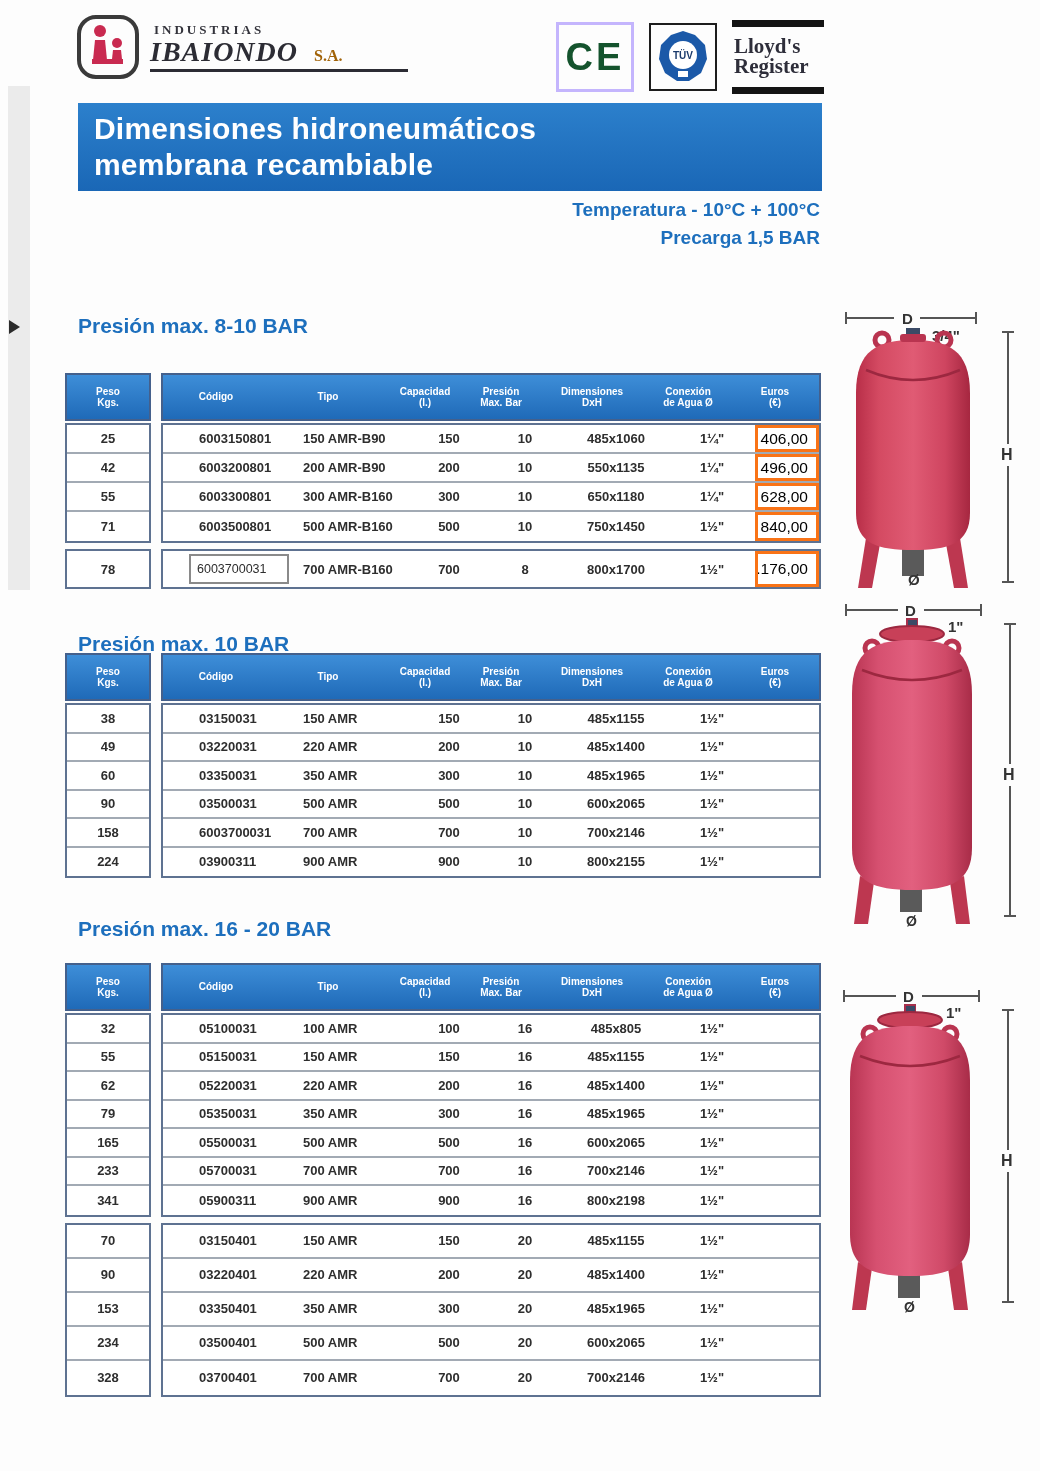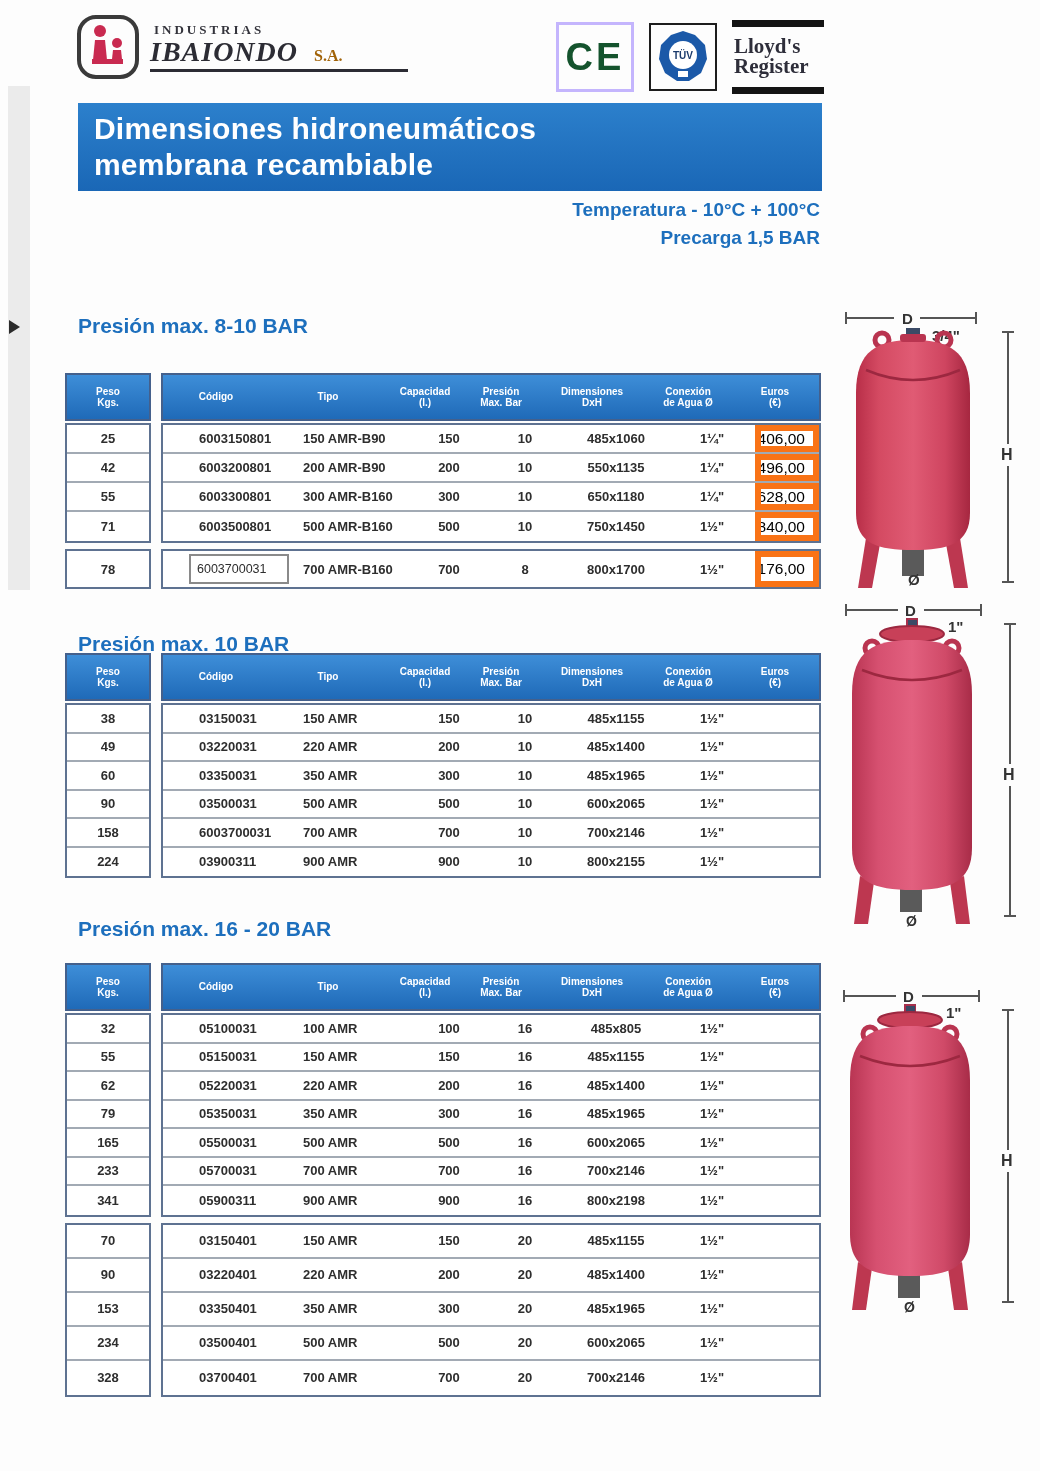--- a/index.html
+++ b/index.html
@@ -61,21 +61,21 @@
   .trow{display:grid;border-bottom:2px solid #a2aab4;box-sizing:border-box;}
   .trow:last-child{border-bottom:none;}
   .peso-col .trow{grid-template-columns:1fr;}
   .main-col .trow{grid-template-columns:106px 118px 76px 76px 106px 86px 1fr;padding-left:24px;}
   .rows-29 .trow{height:29px;} .rows-28 .trow{height:28.5px;}
   .rows-34 .trow{height:34px;} .rows-38 .trow{height:36px;}
   .tcell{display:flex;align-items:center;justify-content:center;
          font-size:13px;font-weight:bold;color:#2e2e2e;overflow:hidden;}
   .main-col .col-codigo{justify-content:flex-start;padding-left:12px;}
   .main-col .col-tipo{justify-content:flex-start;padding-left:10px;}
-  .euros-boxed .col-euros{border:6px solid #f97316;background:#fff;justify-content:flex-end;
+  .euros-boxed .col-euros{border:3px solid #f97316;background:#fff;justify-content:flex-end;
          padding-right:8px;font-weight:400;font-size:15.5px;color:#000;}
   .tcell.boxed{border:2px solid #8a8a8a;background:#fff;font-weight:400;font-size:12.5px;
          justify-content:flex-start;padding-left:6px;margin:3px 4px 3px 2px;}
 
   
   .tank{position:absolute;}
   .t1{left:836px;top:298px;}
   .t2{left:836px;top:594px;}
   .t3{left:834px;top:980px;}
   .dimtext{font-family:"Liberation Sans",sans-serif;font-weight:bold;fill:#333;}

